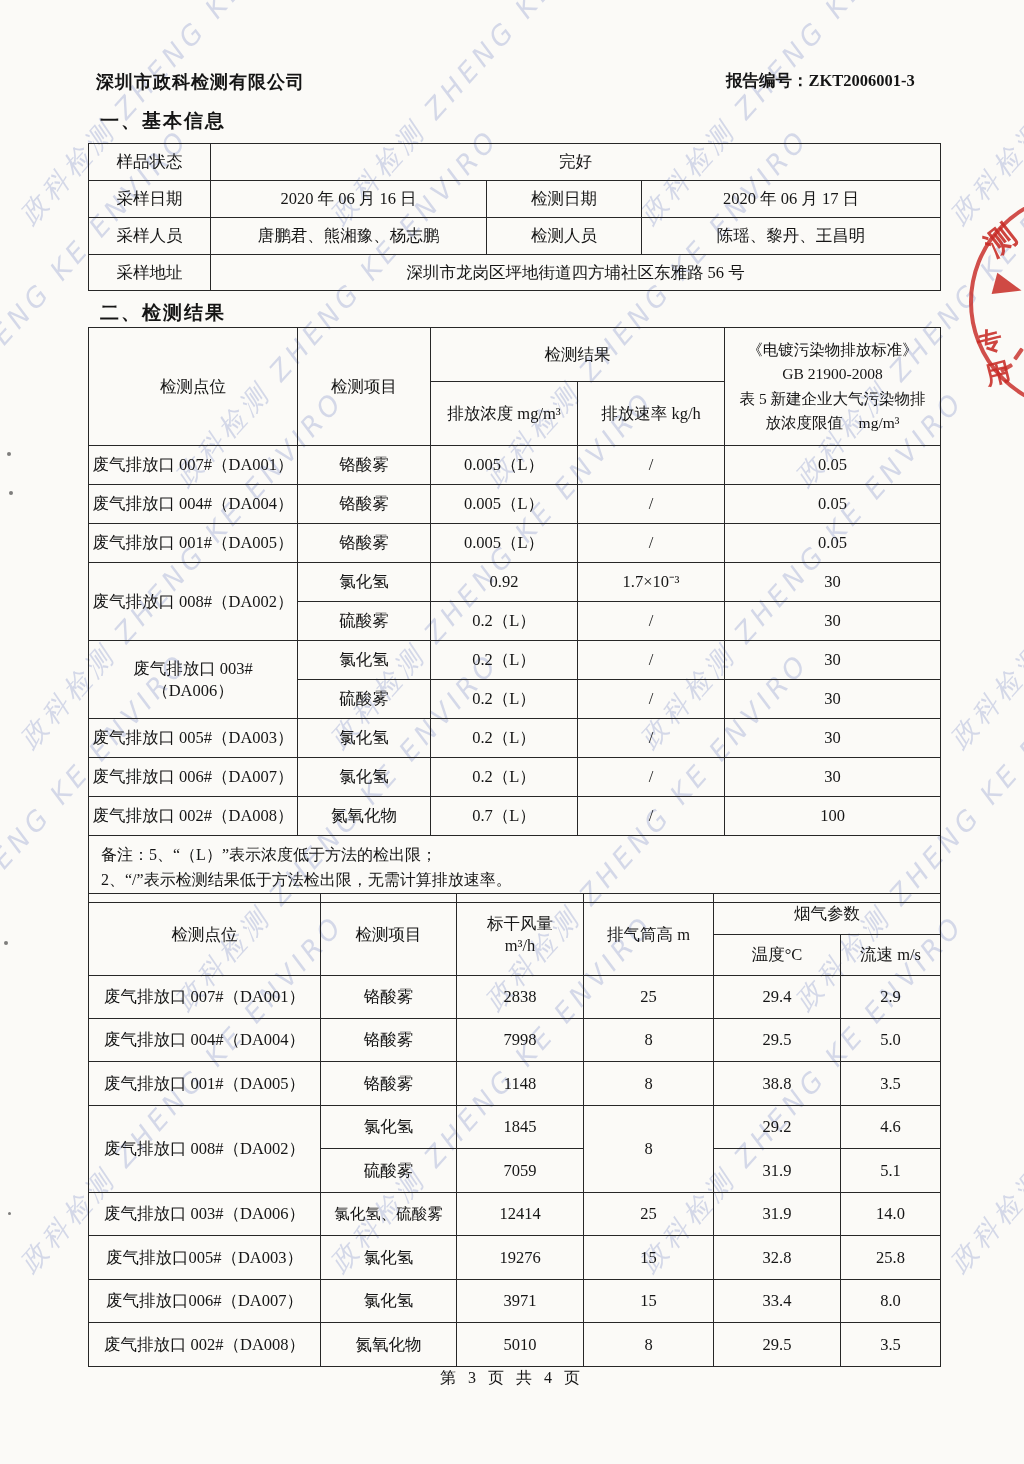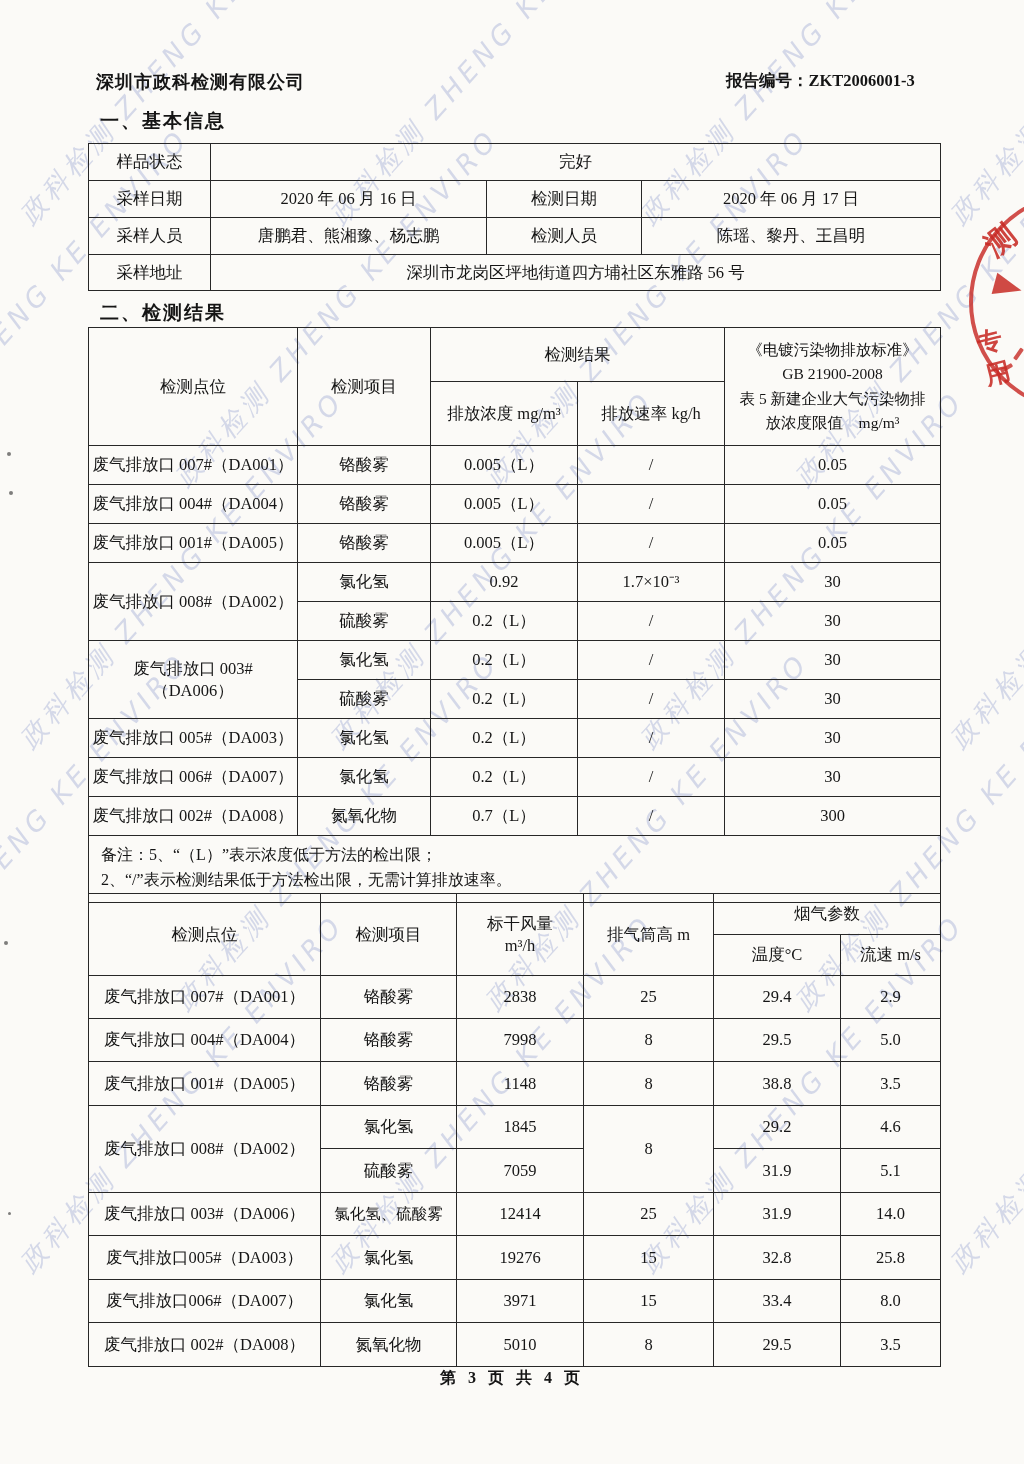--- a/index.html
+++ b/index.html
@@ -30,21 +30,21 @@
     padding:0 2px; overflow:hidden; line-height:1.3;
   }
   .t1{left:88px; top:143px; width:852px;}
   .t2{left:88px; top:327px; width:852px;}
   .t3{left:88px; top:893px; width:852px;}
   .t2 .limit-head{font-size:15.5px; line-height:1.55;}
   .notes-cell{text-align:left; font-size:16px; padding:7px 10px 9px 12px; line-height:1.55;}
   .notes-line2{}
   .footer{
     position:absolute; left:0; top:1368px; width:100%; text-align:center;
-    font-size:16px; letter-spacing:4px;font-weight:bold;
+    font-size:16px; letter-spacing:4px;
   }
   .stamp-layer{position:absolute; inset:0; z-index:2; pointer-events:none;}
   .stamp-ring{
     position:absolute; left:969px; top:192px; width:212px; height:212px;
     border:4px solid rgba(199,42,36,0.82); border-radius:50%;
   }
   .stamp-char-top{
     position:absolute; left:986px; top:220px; font-size:30px; font-weight:bold;
     color:rgba(199,42,36,0.88); transform:rotate(-38deg);
     font-family:"Liberation Serif", serif;
@@ -219,21 +219,21 @@
         <td>氯化氢</td>
         <td>0.2（L）</td>
         <td>/</td>
         <td>30</td>
       </tr>
       <tr style="height:39px">
         <td>废气排放口 002#（DA008）</td>
         <td>氮氧化物</td>
         <td>0.7（L）</td>
         <td>/</td>
-        <td>300</td>
+        <td>100</td>
       </tr>
       <tr style="height:58px">
         <td colspan="5" class="notes-cell">
           <div>备注：5、“（L）”表示浓度低于方法的检出限；</div>
           <div class="notes-line2">2、“/”表示检测结果低于方法检出限，无需计算排放速率。</div>
         </td>
       </tr>
     </tbody>
       </table>
 

